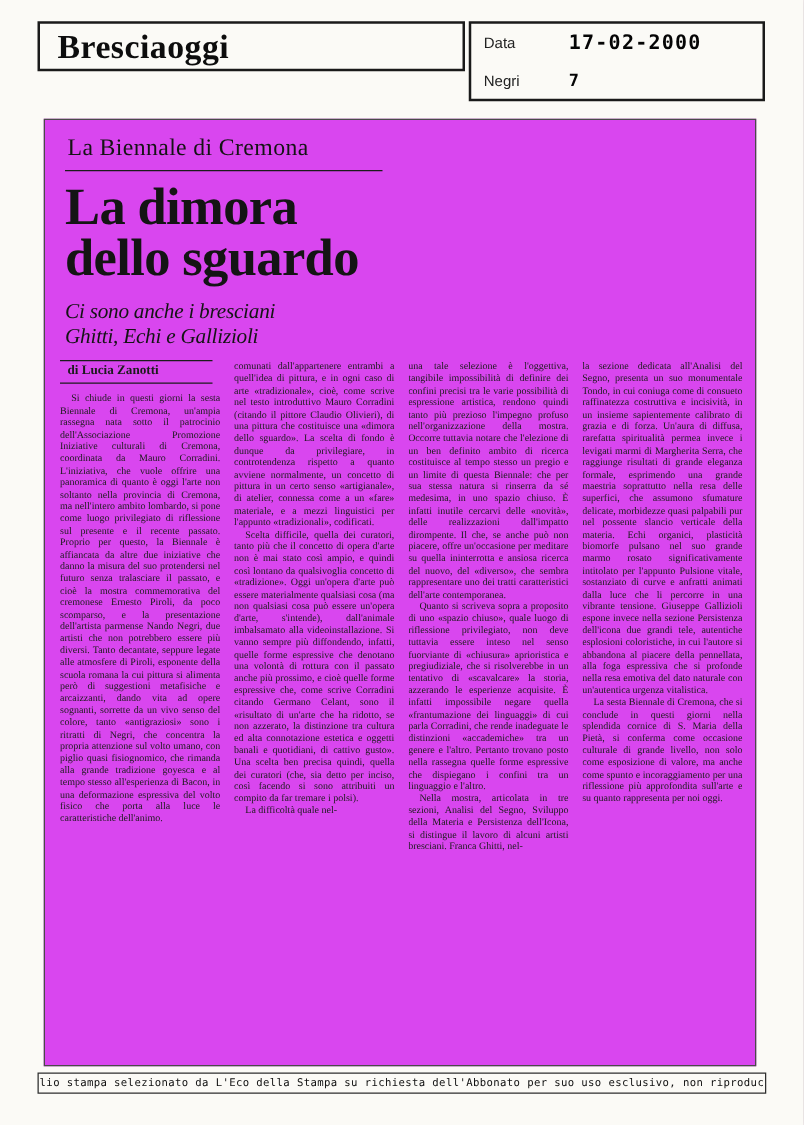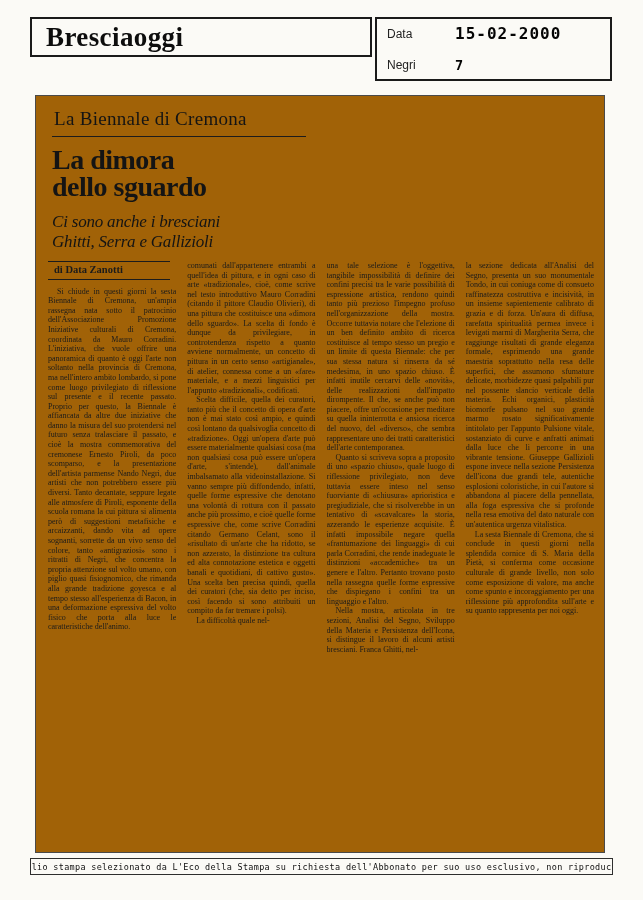--- a/index.html
+++ b/index.html
@@ -16,25 +16,25 @@
   .meta-box { margin-left:3px; flex:1; height:64px; border:2px solid #1a1a1a; background:#fbfaf6;
               padding:5px 10px 6px 10px; display:flex; flex-direction:column; justify-content:space-between; }
   .meta-row { display:flex; align-items:center; }
   .meta-label { font-family:"Liberation Sans", sans-serif; font-size:12px; width:68px; color:#222; }
   .meta-value { font-family:"DejaVu Sans Mono", monospace; font-weight:bold; color:#050505; }
   .meta-value.v-big { font-size:16px; letter-spacing:1px; }
   .meta-value.v-sm { font-size:13.5px; letter-spacing:1px; }
 
   
   .clip { position:absolute; top:95px; left:35px; width:570px; height:758px;
-          border:1px solid #4a4a4a; background:#a16207; padding:12px 10px 8px 10px; }
+          border:1px solid #4a4a4a; background:#d946ef; padding:12px 10px 8px 10px; }
 
   .headline-block { width:254px; margin-left:6px; }
   .kicker { font-size:19px; letter-spacing:.3px; padding:0 0 6px 2px; border-bottom:1.5px solid #1c1c1c; }
-  .title { margin-top:9px; font-size:28px; line-height:.98; font-weight:bold; letter-spacing:-.5px; }
+  .title { margin-top:9px; font-size:42px; line-height:.98; font-weight:bold; letter-spacing:-.5px; }
   .title .tl { display:block; }
   .subtitle { margin-top:11px; font-weight:normal; font-style:italic; font-size:17px; line-height:1.18; letter-spacing:-.2px; }
   .subtitle .sl { display:block; }
 
   .columns { display:flex; gap:11px; margin-top:9px; height:556px; overflow:hidden; margin-left:2px; }
   .col { flex:1 1 0; font-size:8px; line-height:9.6px; text-align:justify; overflow:hidden; color:#1b1b1b; }
   .col p { text-indent:9px; }
   .col p.cont { text-indent:0; }
   .byline-box { border-top:1.2px solid #1c1c1c; border-bottom:1.2px solid #1c1c1c;
                 width:95%; padding:3px 2px 4px 6px; margin:0 0 7px 0;
@@ -52,45 +52,45 @@
 
 <div class="page">
 
   <div class="top-row">
     <div class="masthead-box">
       <span class="masthead">Bresciaoggi</span>
     </div>
     <div class="meta-box">
       <div class="meta-row">
         <span class="meta-label">Data</span>
-        <span class="meta-value v-big">15-02-2000</span>
+        <span class="meta-value v-big">17-02-2000</span>
       </div>
       <div class="meta-row">
         <span class="meta-label">Negri</span>
         <span class="meta-value v-sm">7</span>
       </div>
     </div>
   </div>
 
   <div class="clip">
     <div class="headline-block">
       <div class="kicker">La Biennale di Cremona</div>
       <h1 class="title">
         <span class="tl">La dimora</span>
         <span class="tl">dello sguardo</span>
       </h1>
       <div class="subtitle">
         <span class="sl">Ci sono anche i bresciani</span>
-        <span class="sl">Ghitti, Serra e Gallizioli</span>
+        <span class="sl">Ghitti, Echi e Gallizioli</span>
       </div>
     </div>
 
     <div class="columns">
       <div class="col">
-        <div class="byline-box">di Data Zanotti</div>
+        <div class="byline-box">di Lucia Zanotti</div>
         <div>
             <p>Si chiude in questi giorni la sesta Biennale di Cremona, un'ampia rassegna nata sotto il patrocinio dell'Associazione Promozione Iniziative culturali di Cremona, coordinata da Mauro Corradini. L'iniziativa, che vuole offrire una panoramica di quanto è oggi l'arte non soltanto nella provincia di Cremona, ma nell'intero ambito lombardo, si pone come luogo privilegiato di riflessione sul presente e il recente passato. Proprio per questo, la Biennale è affiancata da altre due iniziative che danno la misura del suo protendersi nel futuro senza tralasciare il passato, e cioè la mostra commemorativa del cremonese Ernesto Piroli, da poco scomparso, e la presentazione dell'artista parmense Nando Negri, due artisti che non potrebbero essere più diversi. Tanto decantate, seppure legate alle atmosfere di Piroli, esponente della scuola romana la cui pittura si alimenta però di suggestioni metafisiche e arcaizzanti, dando vita ad opere sognanti, sorrette da un vivo senso del colore, tanto «antigraziosi» sono i ritratti di Negri, che concentra la propria attenzione sul volto umano, con piglio quasi fisiognomico, che rimanda alla grande tradizione goyesca e al tempo stesso all'esperienza di Bacon, in una deformazione espressiva del volto fisico che porta alla luce le caratteristiche dell'animo.</p>
           </div>
       </div>
       <div class="col">
         <div>
             <p class="cont">comunati dall'appartenere entrambi a quell'idea di pittura, e in ogni caso di arte «tradizionale», cioè, come scrive nel testo introduttivo Mauro Corradini (citando il pittore Claudio Olivieri), di una pittura che costituisce una «dimora dello sguardo». La scelta di fondo è dunque da privilegiare, in controtendenza rispetto a quanto avviene normalmente, un concetto di pittura in un certo senso «artigianale», di atelier, connessa come a un «fare» materiale, e a mezzi linguistici per l'appunto «tradizionali», codificati.</p>
             <p>Scelta difficile, quella dei curatori, tanto più che il concetto di opera d'arte non è mai stato così ampio, e quindi così lontano da qualsivoglia concetto di «tradizione». Oggi un'opera d'arte può essere materialmente qualsiasi cosa (ma non qualsiasi cosa può essere un'opera d'arte, s'intende), dall'animale imbalsamato alla videoinstallazione. Si vanno sempre più diffondendo, infatti, quelle forme espressive che denotano una volontà di rottura con il passato anche più prossimo, e cioè quelle forme espressive che, come scrive Corradini citando Germano Celant, sono il «risultato di un'arte che ha ridotto, se non azzerato, la distinzione tra cultura ed alta connotazione estetica e oggetti banali e quotidiani, di cattivo gusto». Una scelta ben precisa quindi, quella dei curatori (che, sia detto per inciso, così facendo si sono attribuiti un compito da far tremare i polsi).</p>
             <p>La difficoltà quale nel-</p>
           </div>

